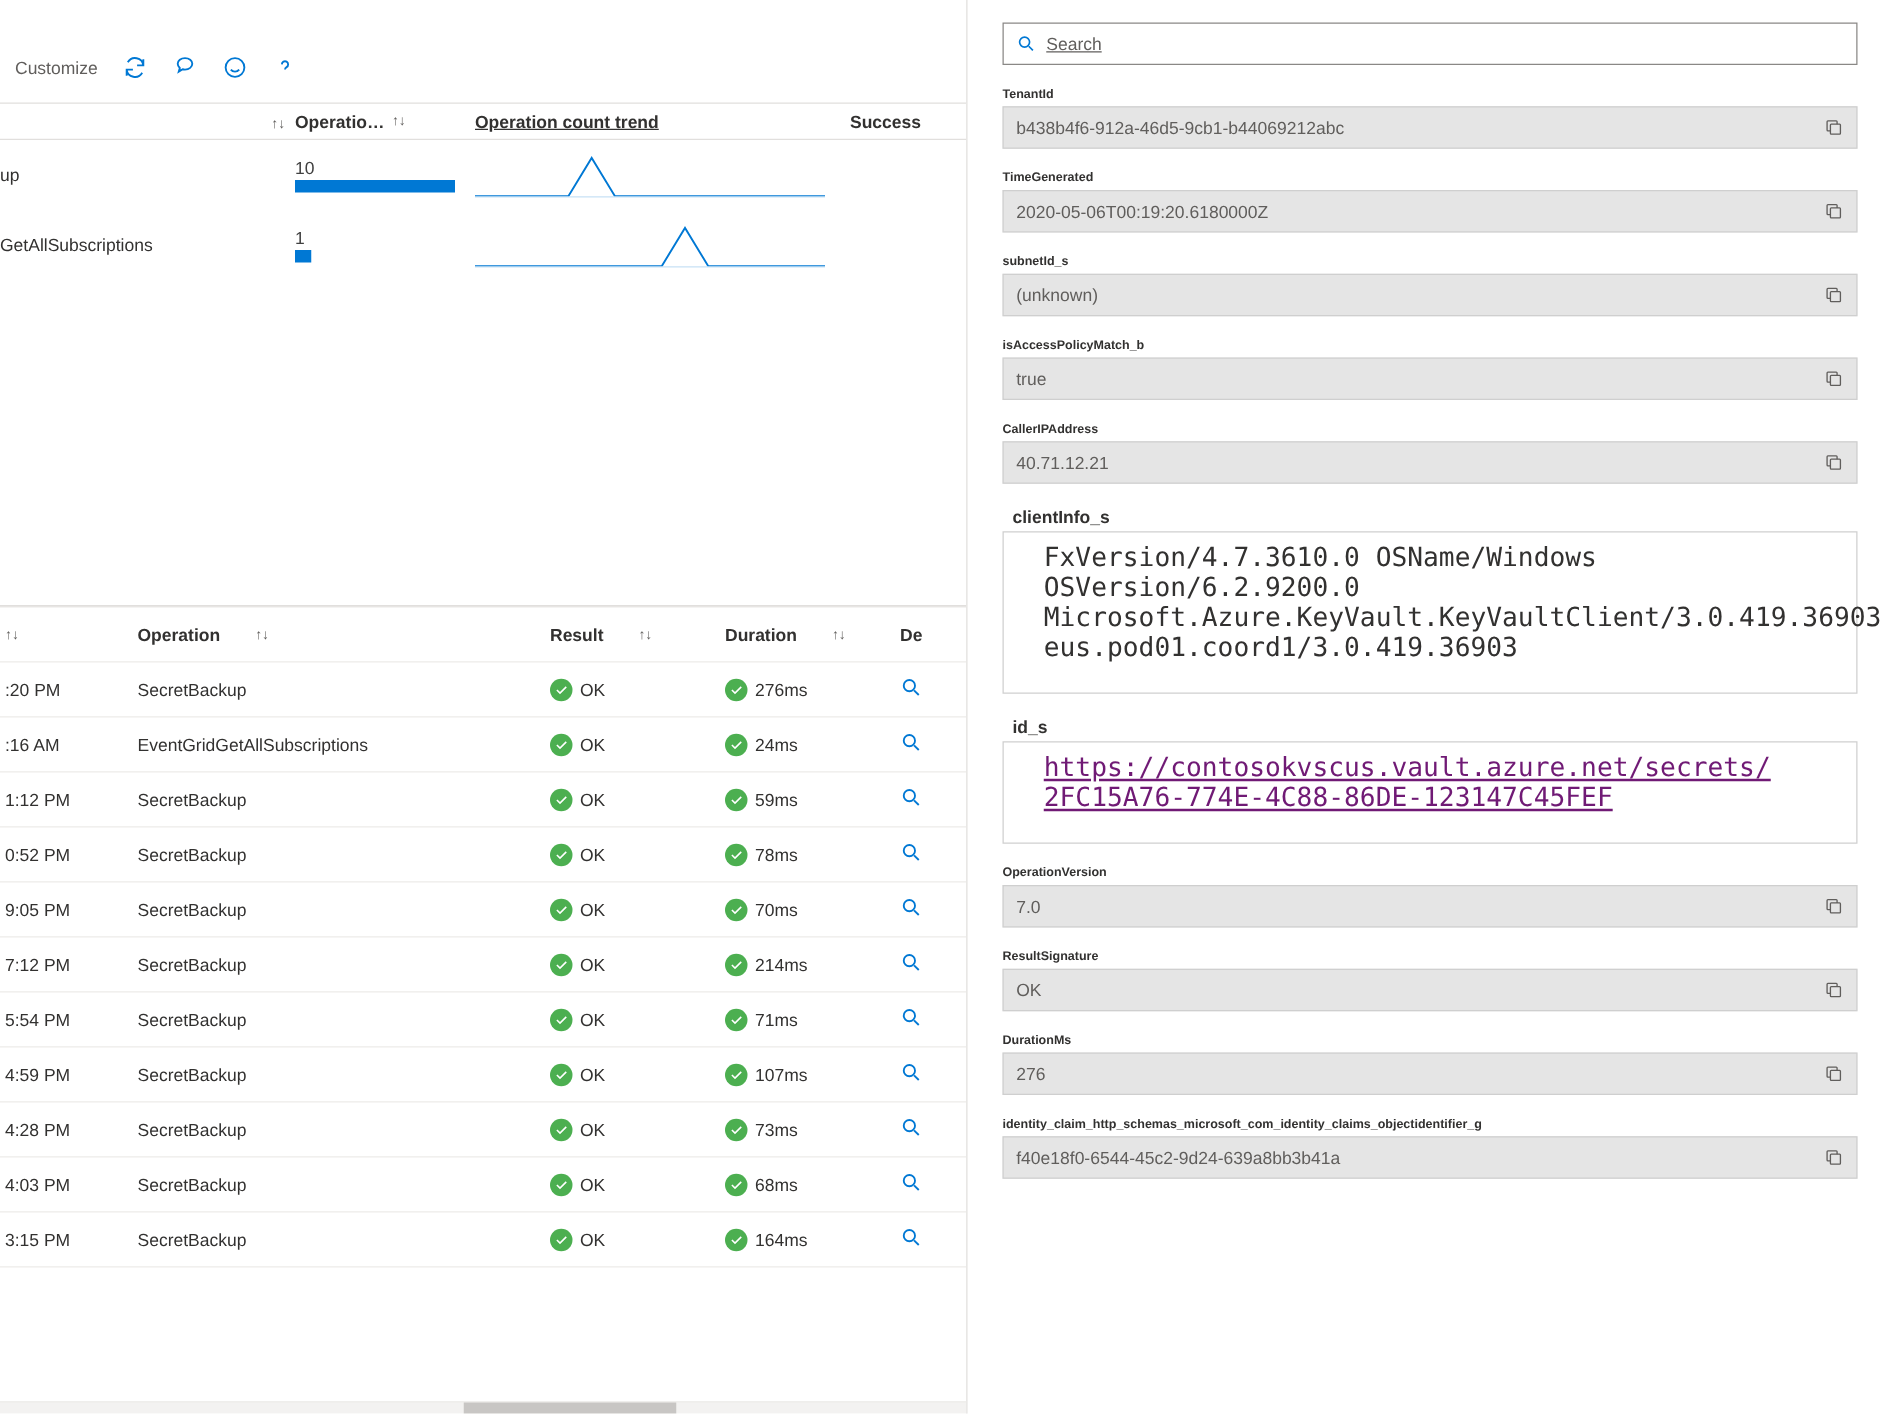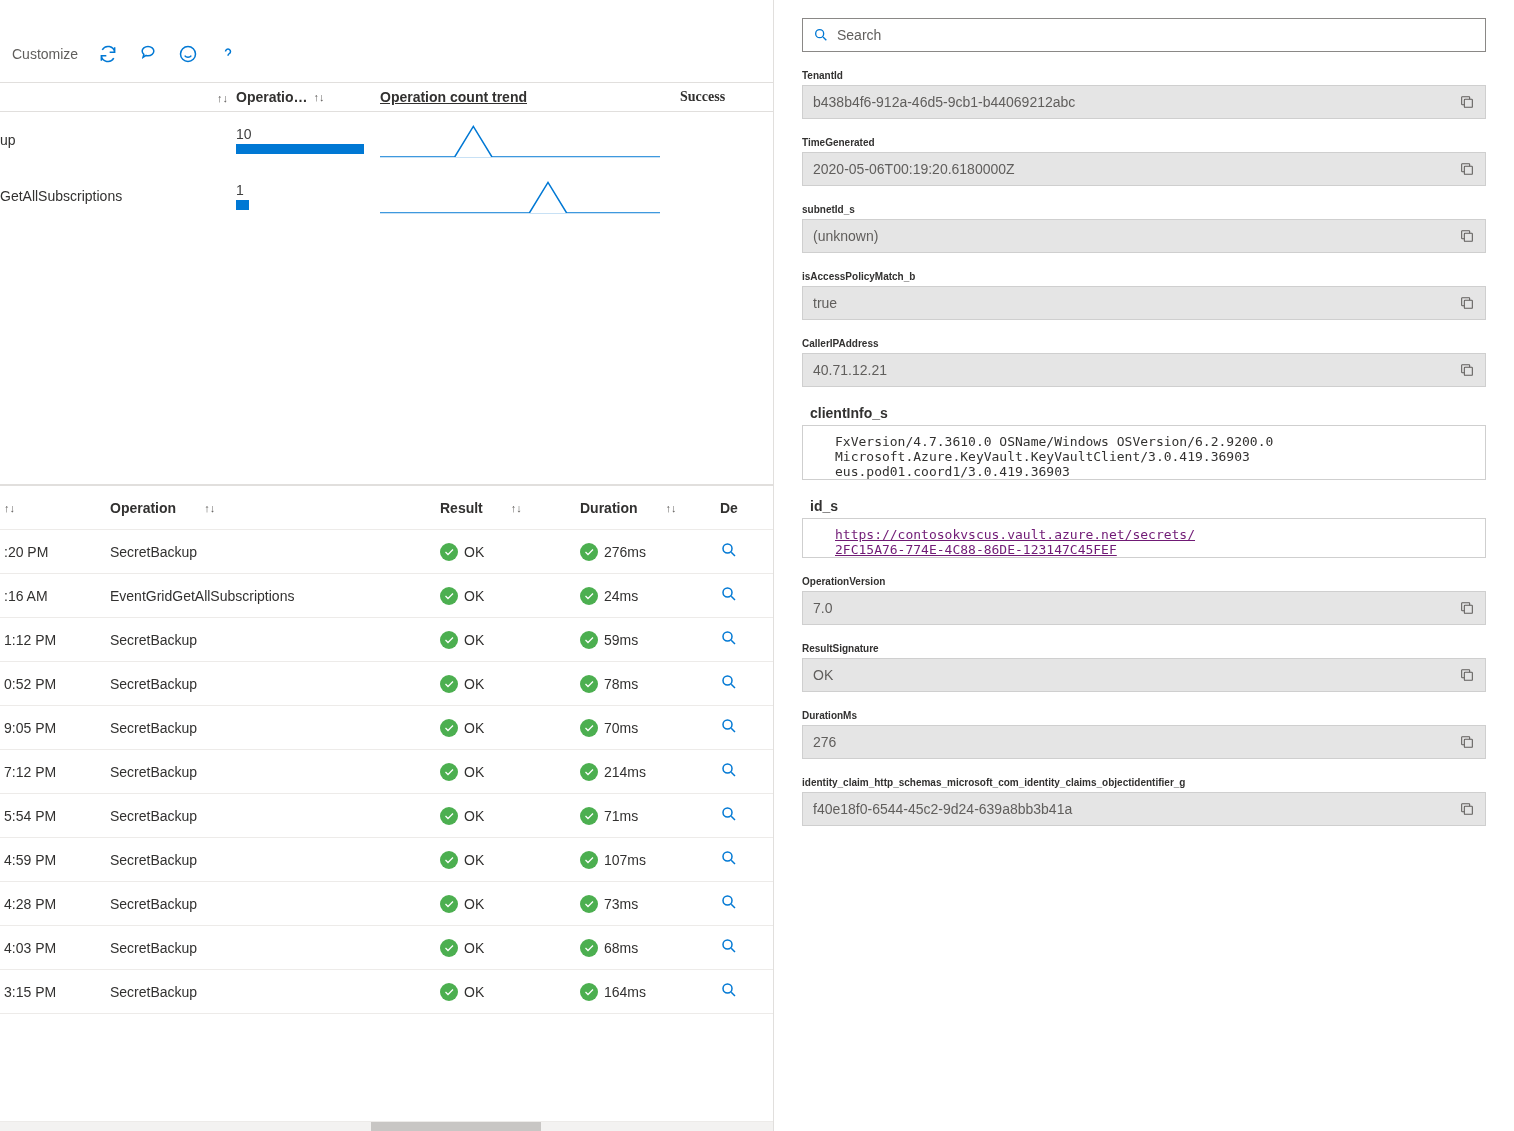--- a/index.html
+++ b/index.html
@@ -51,21 +51,21 @@
     align-items: center;
     padding: 6px 0;
     font-size: 14px;
     font-weight: 600;
     color: #323130;
     border-bottom: 1px solid #e1dfdd;
   }
   .summary-header .col1 { flex: 0 0 236px; text-align:right; padding-right:8px; }
   .summary-header .col2 { flex: 0 0 144px; display:flex; align-items:center; gap:6px; }
   .summary-header .col3 { flex: 0 0 300px; text-decoration: underline; }
-  .summary-header .col4 { flex: 0 0 80px; font-family: Liberation Serif, serif; }
+  .summary-header .col4 { flex: 0 0 80px; }
   .sort-arrows { font-size: 11px; color: #605e5c; font-weight:400;}
   .summary-row {
     display: flex;
     align-items: center;
     padding: 10px 0;
   }
   .summary-row .c1 { flex: 0 0 236px; font-size: 14px; padding: 0 8px 0 0; white-space: nowrap; overflow:hidden;}
   .summary-row .c2 { flex: 0 0 144px; }
   .summary-row .c3 { flex: 0 0 300px; }
   .bar-wrap { width: 128px; }
@@ -95,39 +95,39 @@
     background: #4caf50; display:inline-flex; align-items:center; justify-content:center;
   }
   .ok-badge svg { stroke:#fff; stroke-width:2.5; fill:none; }
   .mag-icon svg { stroke:#0078d4; fill:none; stroke-width:2; }
   .hdr-cell { display:flex; align-items:center; gap:28px; }
   
   .search-box {
     display:flex; align-items:center; gap:8px;
     border: 1px solid #8a8886;
     padding: 6px 10px; height: 34px;
-    font-size: 14px; color:#605e5c;
+    font-size: 14px; color:#605e5c;text-decoration:underline;
   }
   .search-box svg { stroke:#0078d4; fill:none; stroke-width:2; }
   .field { margin-top: 18px; }
   .field-label { font-size: 10px; font-weight: 600; margin-bottom: 4px; color:#323130; }
   .field-val {
     display:flex; align-items:flex-start; justify-content:space-between;
     background: #e5e5e5;
     border: 1px solid #cfcfcf;
     padding: 8px 10px;
     font-size: 14px;
     color:#605e5c;
   }
   .field-val .copy-icon svg { stroke:#605e5c; fill:none; stroke-width:1.6; }
   .field-mono {
     border: 1px solid #cfcfcf;
-    padding: 8px 18px 0 32px;
+    padding: 8px 18px 24px 32px;
     font-family: "Consolas", monospace;
-    font-size: 13px;
+    font-size: 21px;
     color:#323130;
     white-space: pre-wrap;
     position: relative;
   }
   .field-mono-label { font-size:14px; font-weight:600; margin-bottom:4px; padding-left:8px;}
   .field-link a { text-decoration: underline; color:#701a75; }
   .copy-icon { width:16px; height:16px; display:inline-flex; cursor:pointer;}
   .hscroll { height: 10px; background:#f3f2f1; border-top:1px solid #edebe9; position:relative;}
   .hscroll-thumb { position:absolute; left:48%; width:22%; top:0; bottom:0; background:#c8c6c4;}
 </style>

